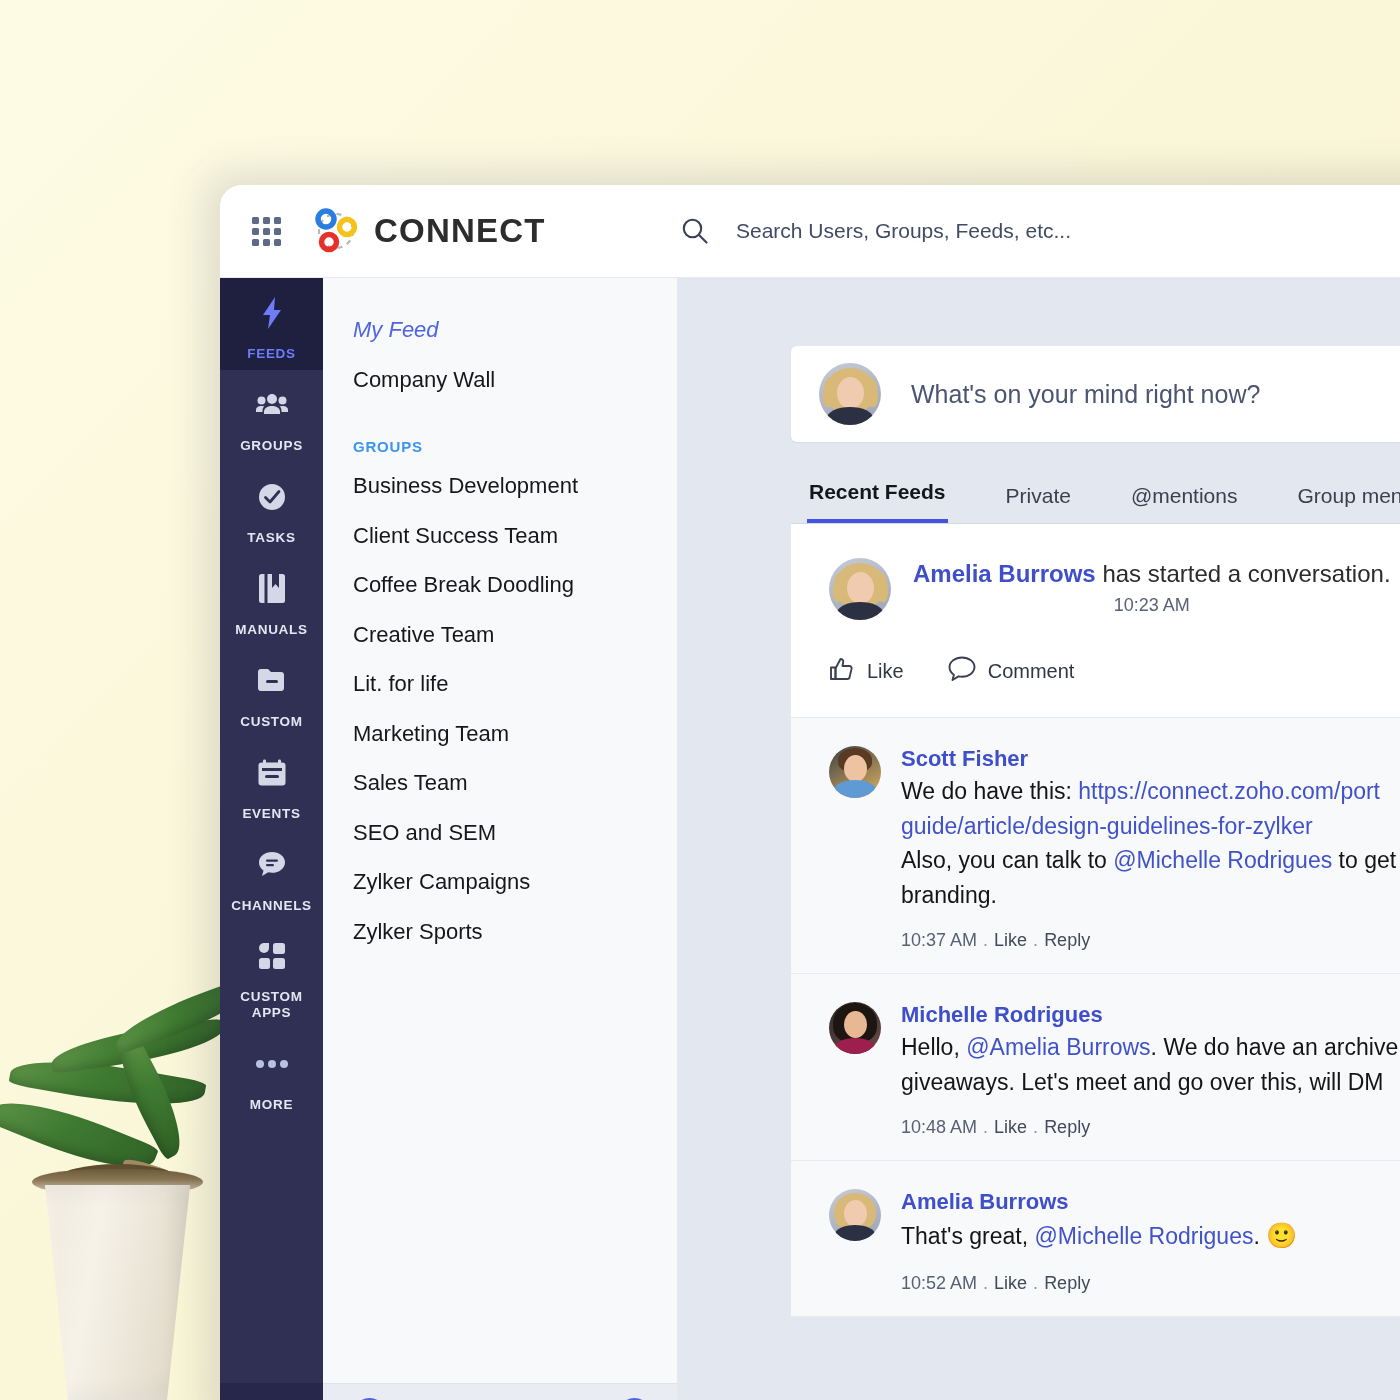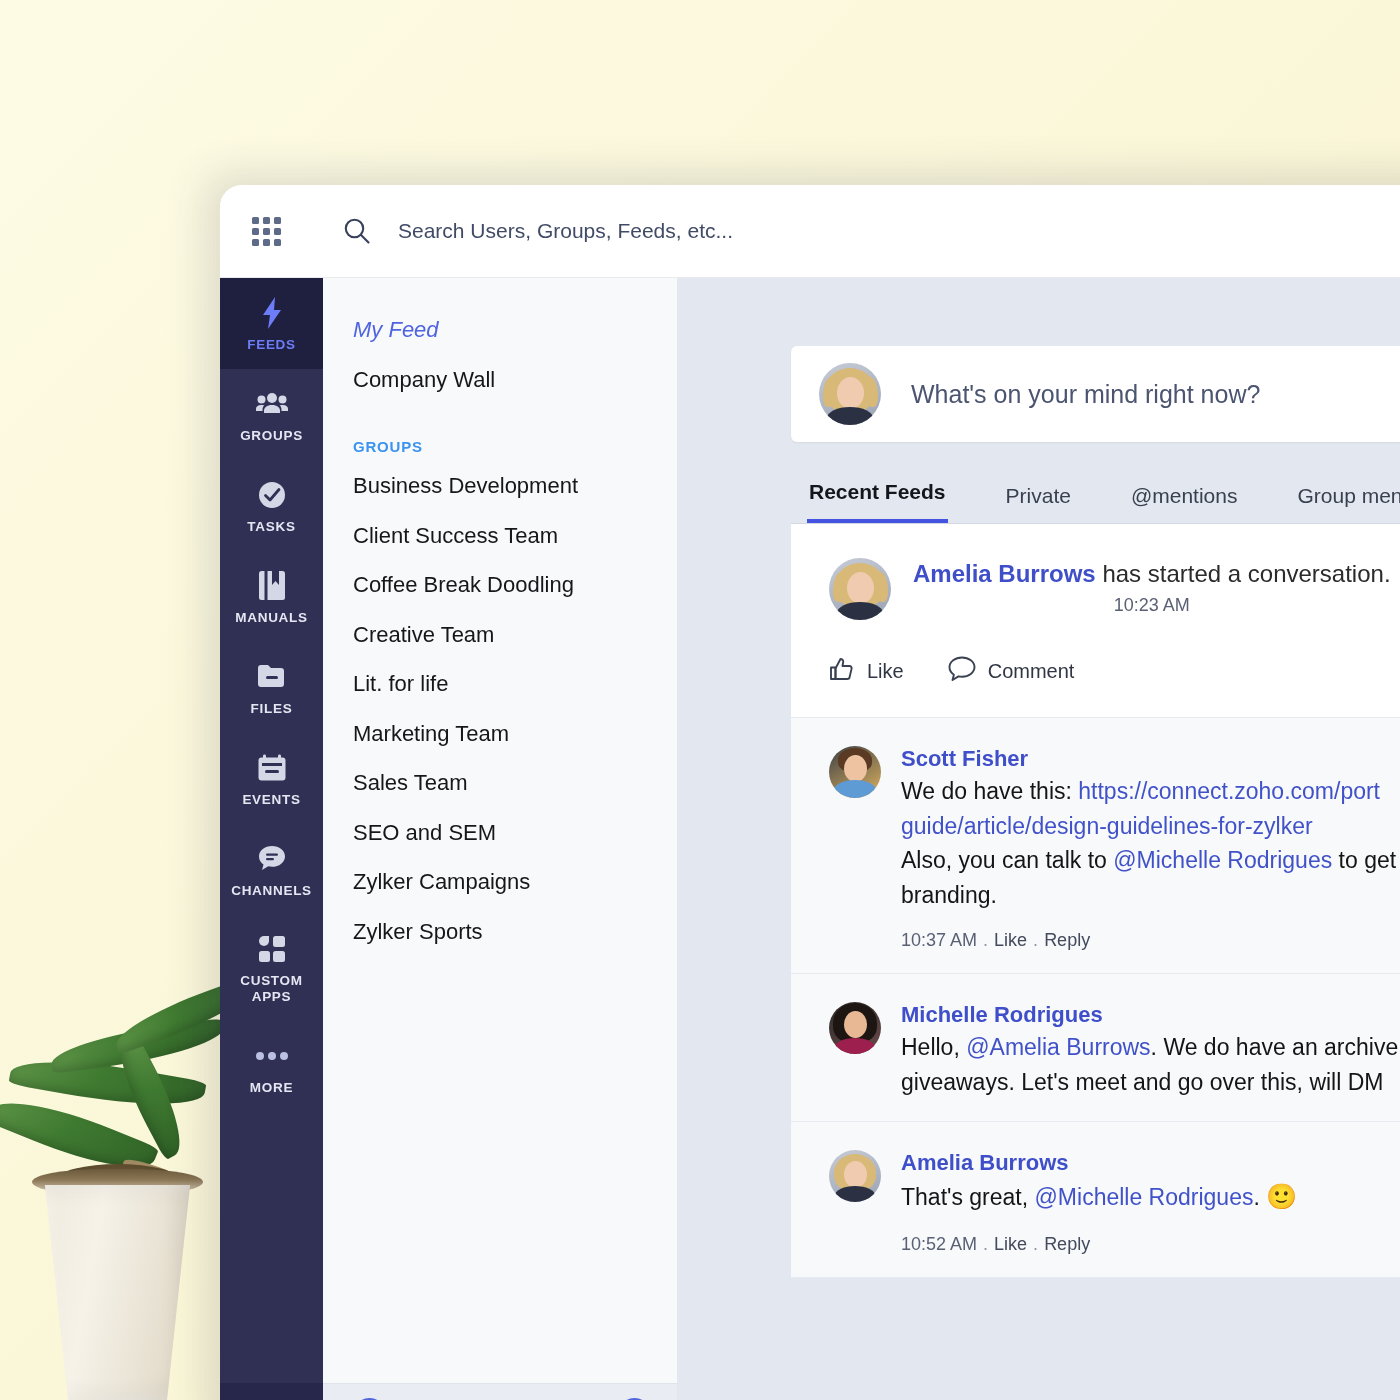--- a/index.html
+++ b/index.html
@@ -87,22 +87,22 @@
 
   
   #rail {
     width: 103px; flex: 0 0 103px;
     background: #2f3054;
     display: flex; flex-direction: column;
     position: relative;
   }
   #rail-items { flex: 1; overflow: hidden; }
   .rail-item {
-    padding: 18px 2px 16px;
-    display: flex; flex-direction: column; align-items: center; gap: 7px;
+    padding: 18px 2px 8px;
+    display: flex; flex-direction: column; align-items: center; gap: 16px;
     cursor: pointer;
   }
   .rail-item .rail-ico { height: 34px; display: flex; align-items: center; justify-content: center; }
   .rail-item .rail-label {
     font-size: 13.5px; font-weight: 700; letter-spacing: .7px;
     color: #e4e6f2; text-align: center; line-height: 1.18;
   }
   .rail-item.active { background: #1f2040; }
   .rail-item.active .rail-label { color: #6d7cf7; }
   #rail-footer {
@@ -220,20 +220,31 @@
           <i></i>
           <i></i>
           <i></i>
           <i></i>
           <i></i>
           <i></i>
           <i></i>
       </div>
     </div>
 
+    <div id="brand">
+      <div id="logo-mark">
+        <svg width="48" height="48" viewBox="0 0 48 48">
+          <circle cx="24" cy="24" r="17" fill="none" stroke="#b7b7b7" stroke-width="2.2" stroke-dasharray="5 5"></circle>
+          <circle cx="14" cy="12" r="8" fill="none" stroke="#2a7de1" stroke-width="5.5"></circle>
+          <circle cx="35" cy="20" r="7.5" fill="none" stroke="#f5c21b" stroke-width="5.5"></circle>
+          <circle cx="17" cy="35" r="7.5" fill="none" stroke="#e8302a" stroke-width="5.5"></circle>
+        </svg>
+      </div>
+      <div id="brand-name">CONNECT</div>
+    </div>
 
     <div id="search-area">
       <span id="search-icon">
         <svg width="30" height="30" viewBox="0 0 30 30">
           <circle cx="12.5" cy="12.5" r="8.7" fill="none" stroke="#39405c" stroke-width="2.1"></circle>
           <line x1="18.8" y1="18.8" x2="26.5" y2="26.5" stroke="#39405c" stroke-width="2.1" stroke-linecap="round"></line>
         </svg>
       </span>
       <input id="search-input" type="text" placeholder="Search Users, Groups, Feeds, etc..." style="">
     </div>
@@ -288,21 +299,21 @@
           <span class="rail-label">MANUALS</span>
         </div>
 
         <div class="rail-item">
           <span class="rail-ico">
             <svg width="32" height="26" viewBox="0 0 32 26" fill="#d3d7e6">
               <path d="M2 4a3 3 0 0 1 3-3h7l3 3h10a3 3 0 0 1 3 3v13a3 3 0 0 1-3 3H5a3 3 0 0 1-3-3z"></path>
               <rect x="10" y="12" width="12" height="3" rx="1.5" fill="#2f3054"></rect>
             </svg>
           </span>
-          <span class="rail-label">FILES</span>
+          <span class="rail-label">CUSTOM</span>
         </div>
 
         <div class="rail-item">
           <span class="rail-ico">
             <svg width="30" height="28" viewBox="0 0 30 28" fill="#d3d7e6">
               <rect x="6" y="0.5" width="3" height="6" rx="1.4"></rect>
                 <rect x="21" y="0.5" width="3" height="6" rx="1.4"></rect>
               <rect x="1.5" y="3.5" width="27" height="23" rx="3"></rect>
               <rect x="5" y="9" width="20" height="3" fill="#2f3054"></rect>
               <rect x="8" y="16" width="14" height="3" rx="1.5" fill="#2f3054"></rect>
@@ -477,20 +488,23 @@
               <div class="av-hair" style="left:4px;top:1px;width:44px;height:40px;background:#1d1512;"></div>
               <div class="av-face" style="left:15px;top:9px;width:23px;height:27px;background:#e7b893;"></div>
               <div class="av-body" style="left:6px;bottom:-2px;width:40px;height:18px;background:#9c1f4e;"></div>
             </div>
             <div style="min-width:0">
               <div class="comment-name">Michelle Rodrigues</div>
               <div class="comment-text">
                 <span>Hello, </span><span class="mention">@Amelia Burrows</span><span>. We do have an archive</span><br>
                 <span>giveaways. Let's meet and go over this, will DM</span>
               </div>
+              <div class="comment-footer">
+                <span>10:48 AM</span><span class="dot">.</span><a>Like</a><span class="dot">.</span><a>Reply</a>
+              </div>
             </div>
           </div>
 
           <div class="comment">
             <div class="avatar" style="width:52px;height:52px;">
               <div class="av-bg" style="background:linear-gradient(160deg,#c6cbd6,#9aa3b4);"></div>
               <div class="av-hair" style="left:5px;top:4px;width:42px;height:37px;background:#d8b978;"></div>
               <div class="av-face" style="left:15px;top:11px;width:23px;height:27px;background:#f0cbb0;"></div>
               <div class="av-body" style="left:6px;bottom:-3px;width:40px;height:19px;background:#2b3142;"></div>
             </div>

